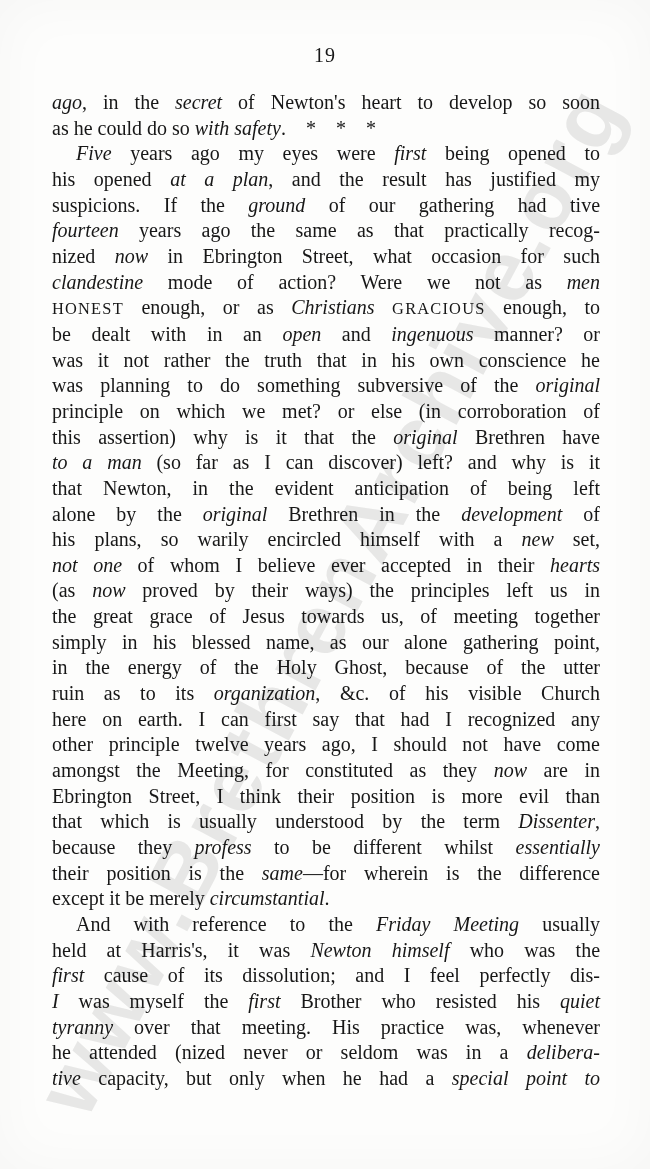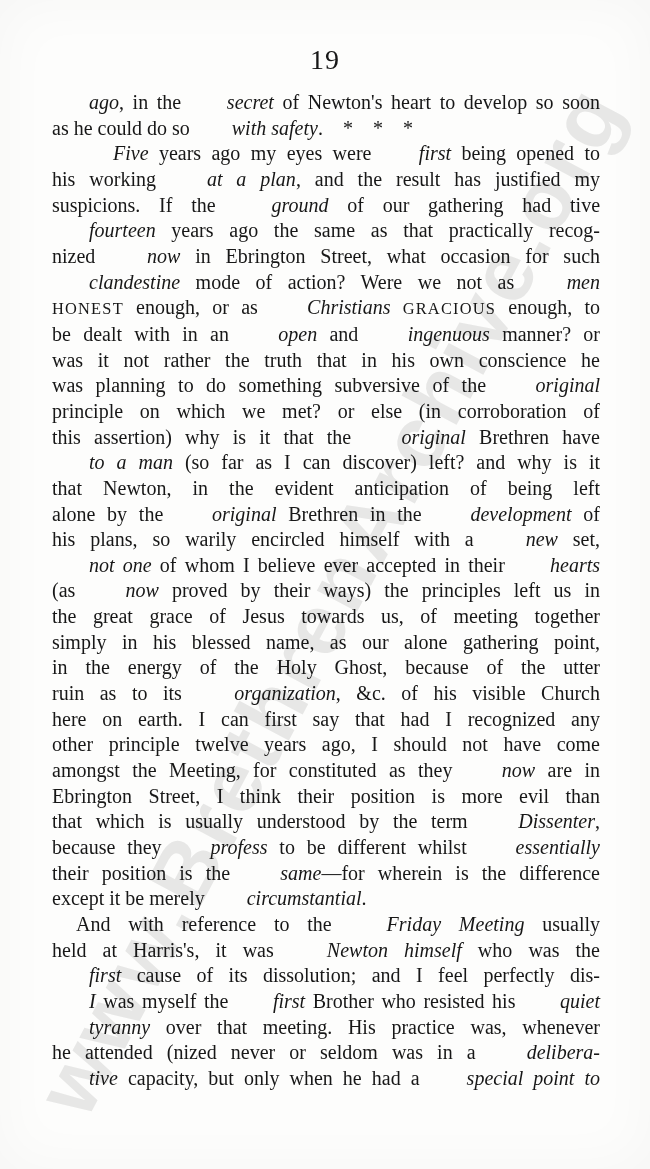--- a/index.html
+++ b/index.html
@@ -30,21 +30,21 @@
     color: #e7e7e6;
     white-space: nowrap;
     z-index: 0;
     user-select: none;
   }
   .page-number {
     position: relative;
     z-index: 1;
     margin-top: 44px;
     text-align: center;
-    font-size: 28px;
+    font-size: 20px;
     letter-spacing: 1px;
   }
   .text-block {
     position: absolute;
     z-index: 1;
     top: 90px;
     left: 52px;
     width: 548px;
   }
   .line {
@@ -54,37 +54,37 @@
     text-align: left;
   }
   .line.j {
     text-align: justify;
     text-align-last: justify;
     text-justify: inter-word;
   }
   .line.ind {
     text-indent: 24px;
   }
-  .i { font-style: italic; margin-left: 37px; }
+  .i { font-style: italic; }
   .sc {
     font-size: 0.82em;
     letter-spacing: 1.2px;
   }
 </style>
 </head>
 <body>
 
 <div class="page">
   <div class="watermark">www.BrethrenArchive.org</div>
   <div class="page-number">19</div>
   <div class="text-block">
       <div class="line j"><span class="i">ago</span><span>, in the </span><span class="i">secret</span><span> of Newton's heart to develop so soon</span></div>
       <div class="line"><span>as he could do so </span><span class="i">with safety</span><span>. *  *  *</span></div>
       <div class="line j ind"><span class="i">Five</span><span> years ago my eyes were </span><span class="i">first</span><span> being opened to</span></div>
-      <div class="line j"><span>his working </span><span class="i">at a plan</span><span>, and the result has justified my</span></div>
+      <div class="line j"><span>his opened </span><span class="i">at a plan</span><span>, and the result has justified my</span></div>
       <div class="line j"><span>suspicions.  If the </span><span class="i">ground</span><span> of our gathering had tive</span></div>
       <div class="line j"><span class="i">fourteen</span><span> years ago the same as that practically recog-</span></div>
       <div class="line j"><span>nized </span><span class="i">now</span><span> in Ebrington Street, what occasion for such</span></div>
       <div class="line j"><span class="i">clandestine</span><span> mode of action?  Were we not as </span><span class="i">men</span></div>
       <div class="line j"><span class="sc">HONEST</span><span> enough, or as </span><span class="i">Christians</span><span> </span><span class="sc">GRACIOUS</span><span> enough, to</span></div>
       <div class="line j"><span>be dealt with in an </span><span class="i">open</span><span> and </span><span class="i">ingenuous</span><span> manner? or</span></div>
       <div class="line j"><span>was it not rather the truth that in his own conscience he</span></div>
       <div class="line j"><span>was planning to do something subversive of the </span><span class="i">original</span></div>
       <div class="line j"><span>principle on which we met? or else (in corroboration of</span></div>
       <div class="line j"><span>this assertion) why is it that the </span><span class="i">original</span><span> Brethren have</span></div>

